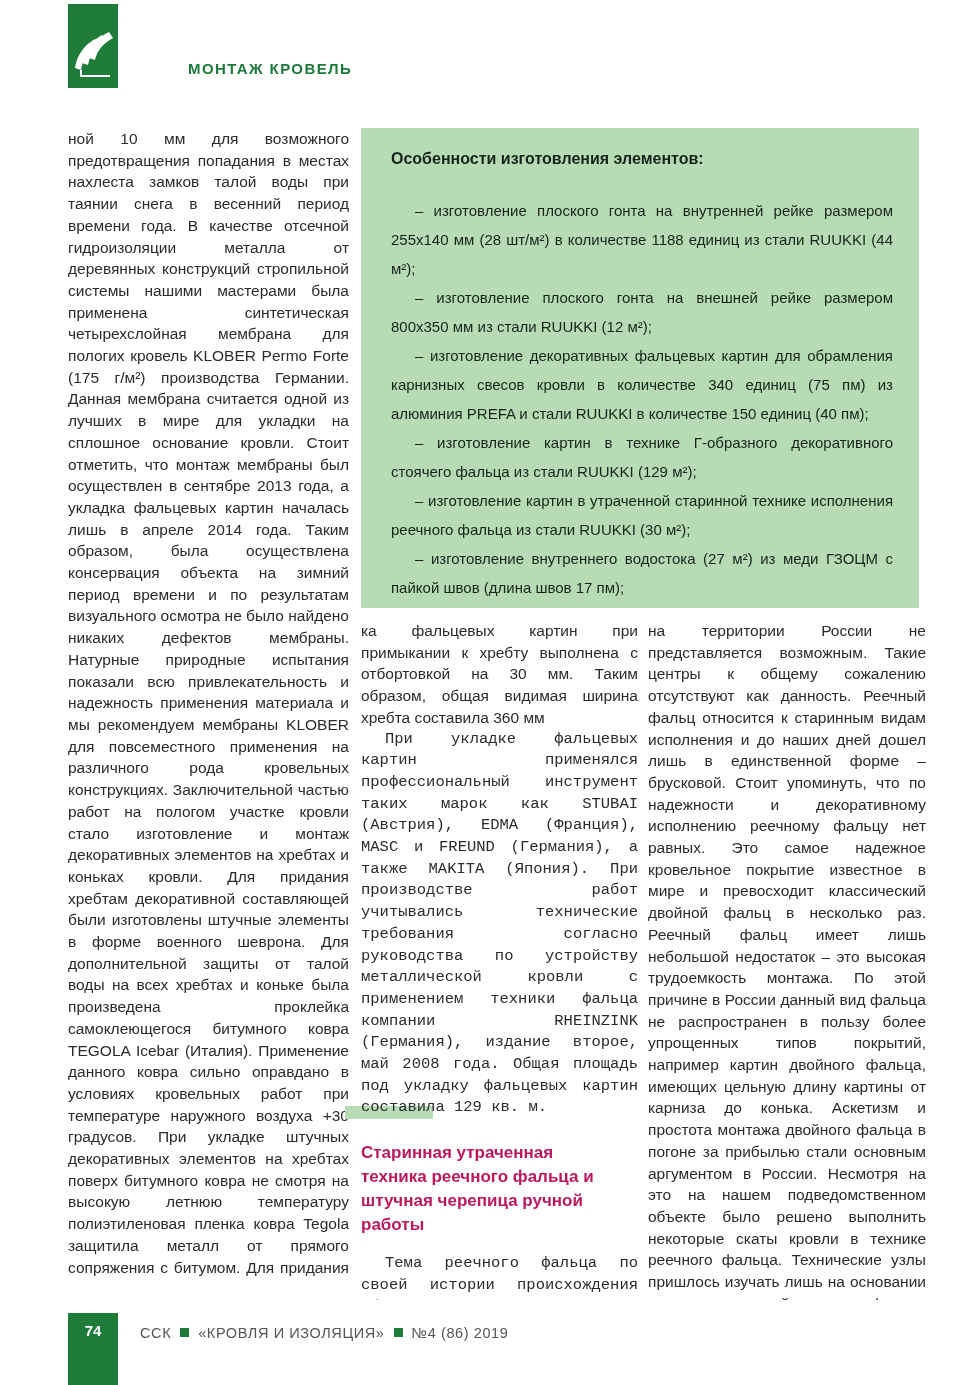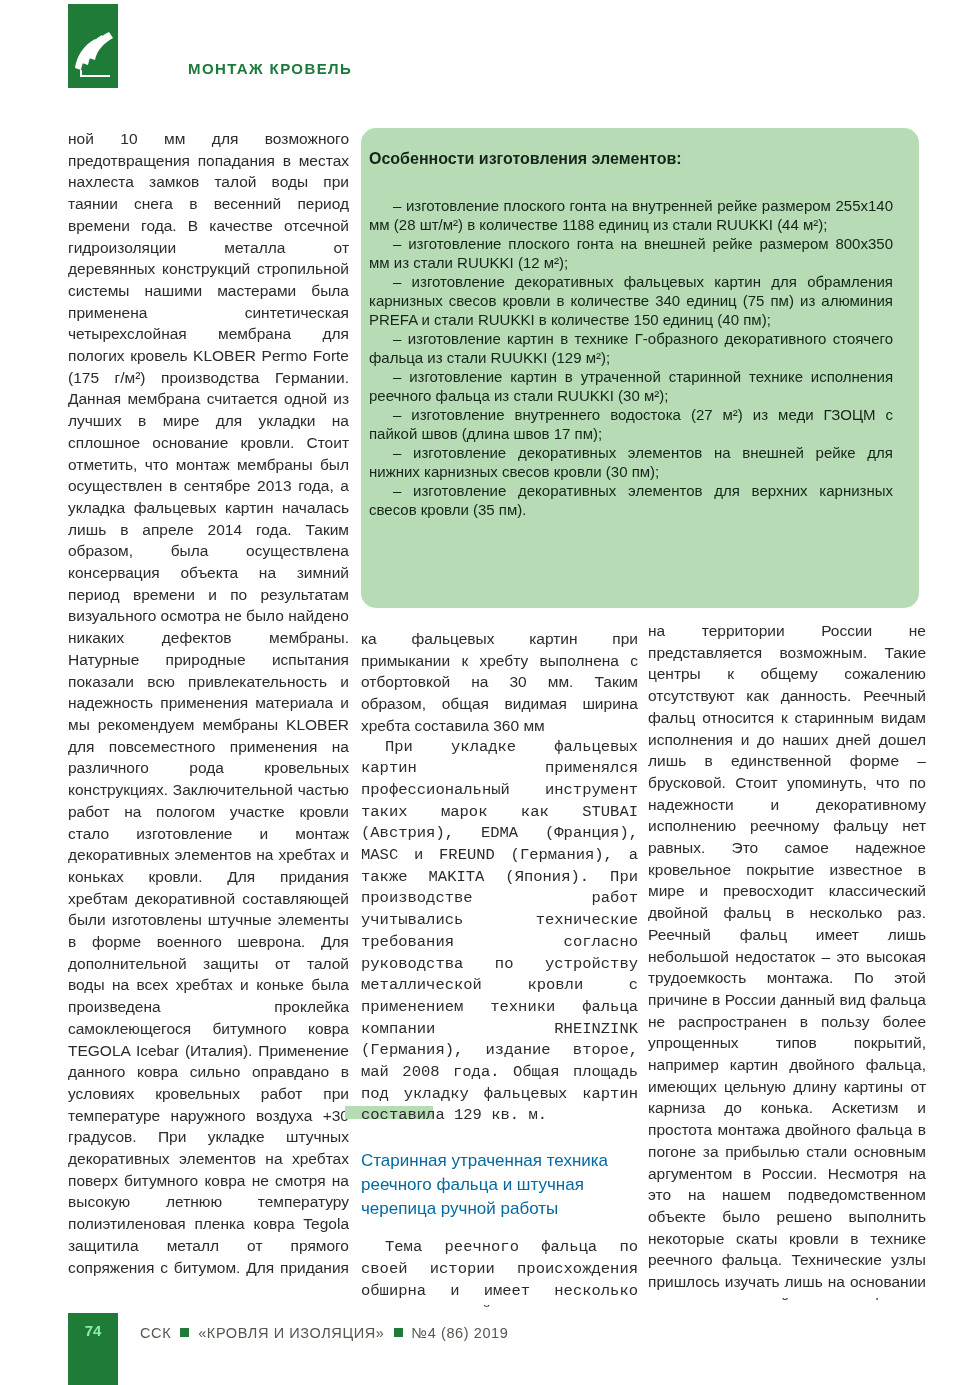--- a/index.html
+++ b/index.html
@@ -24,51 +24,51 @@
     position:absolute;left:140px;top:60px;
     font-size:15px;font-weight:bold;color:var(--heading_green);
     letter-spacing:1.4px;
     margin-left:48px;
   }
   .col{
     position:absolute;text-align:justify;
     font-size:15.5px;line-height:21.7px;color:var(--text_dark);
   }
   .col-left{left:68px;top:128px;width:281px;height:1150px;overflow:hidden;}
-  .col-mid{left:361px;top:620px;width:277px;height:680px;overflow:hidden;margin-top:8px;}
+  .col-mid{left:361px;top:620px;width:277px;height:680px;overflow:hidden;}
   .col-right{left:648px;top:620px;width:278px;height:680px;overflow:hidden;}
   p.flow{margin:0;}
   p.indent{text-indent:24px;font-family:Liberation Mono, monospace;}
   .subhead{
-    font-weight:normal;font-size:17px;line-height:24px;
-    margin:22px 0 16px 0;text-align:left;color:#0369a1;
+    font-weight:bold;font-size:17px;line-height:24px;
+    margin:22px 0 16px 0;text-align:left;color:#be185d;
     width:252px;position:relative;z-index:1;
   }
   .highlight-bar{
     position:absolute;left:345px;top:1106px;width:88px;height:13px;
     background:var(--box_green);z-index:0;
   }
   .infobox{
     position:absolute;left:361px;top:128px;width:558px;height:480px;
     background:var(--box_green);box-sizing:border-box;
-    padding:22px 26px 10px 8px;overflow:hidden;border-radius:15px;
+    padding:22px 26px 10px 30px;overflow:hidden;
   }
   .infobox-title{
     margin:0 0 28px 0;font-size:16px;font-weight:bold;color:#16241a;
   }
   .infobox .item{
-    margin:0;font-size:15px;line-height:19px;text-align:justify;
+    margin:0;font-size:15px;line-height:29px;text-align:justify;
     text-indent:24px;color:#16241a;
   }
   .footer-pagenum-block{
     position:absolute;left:68px;top:1313px;width:50px;height:72px;
     background:var(--brand_green);
   }
   .footer-pagenum{
-    color:#86efac;font-weight:bold;font-size:15px;text-align:center;
+    color:#ffffff;font-weight:bold;font-size:15px;text-align:center;
     margin-top:9px;
   }
   .footer-line{
     position:absolute;left:140px;top:1324px;font-size:14.5px;
     color:var(--footer_text);letter-spacing:0.6px;white-space:nowrap;text-align:right;
   }
   .footer-line .seg{vertical-align:middle;}
   .sq{
     display:inline-block;width:9px;height:9px;background:var(--brand_green);
     margin:0 9px 2px 9px;vertical-align:middle;

